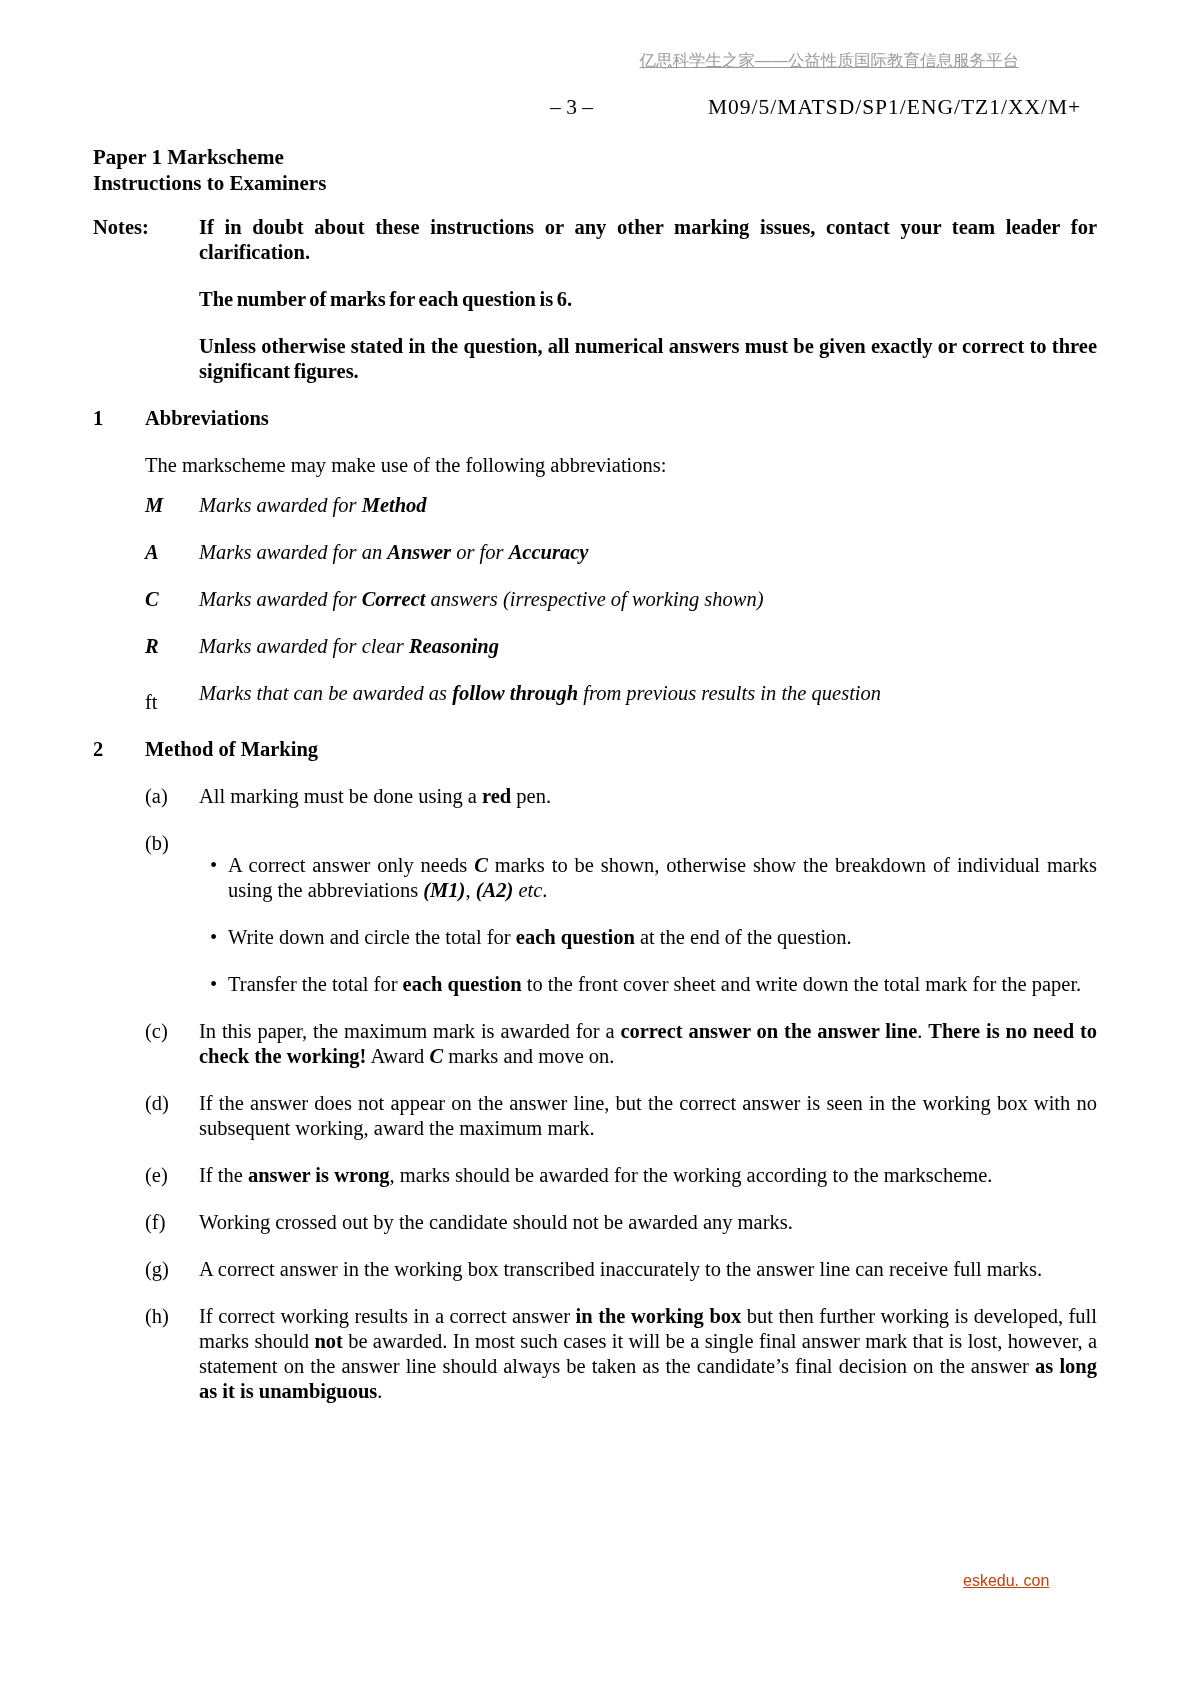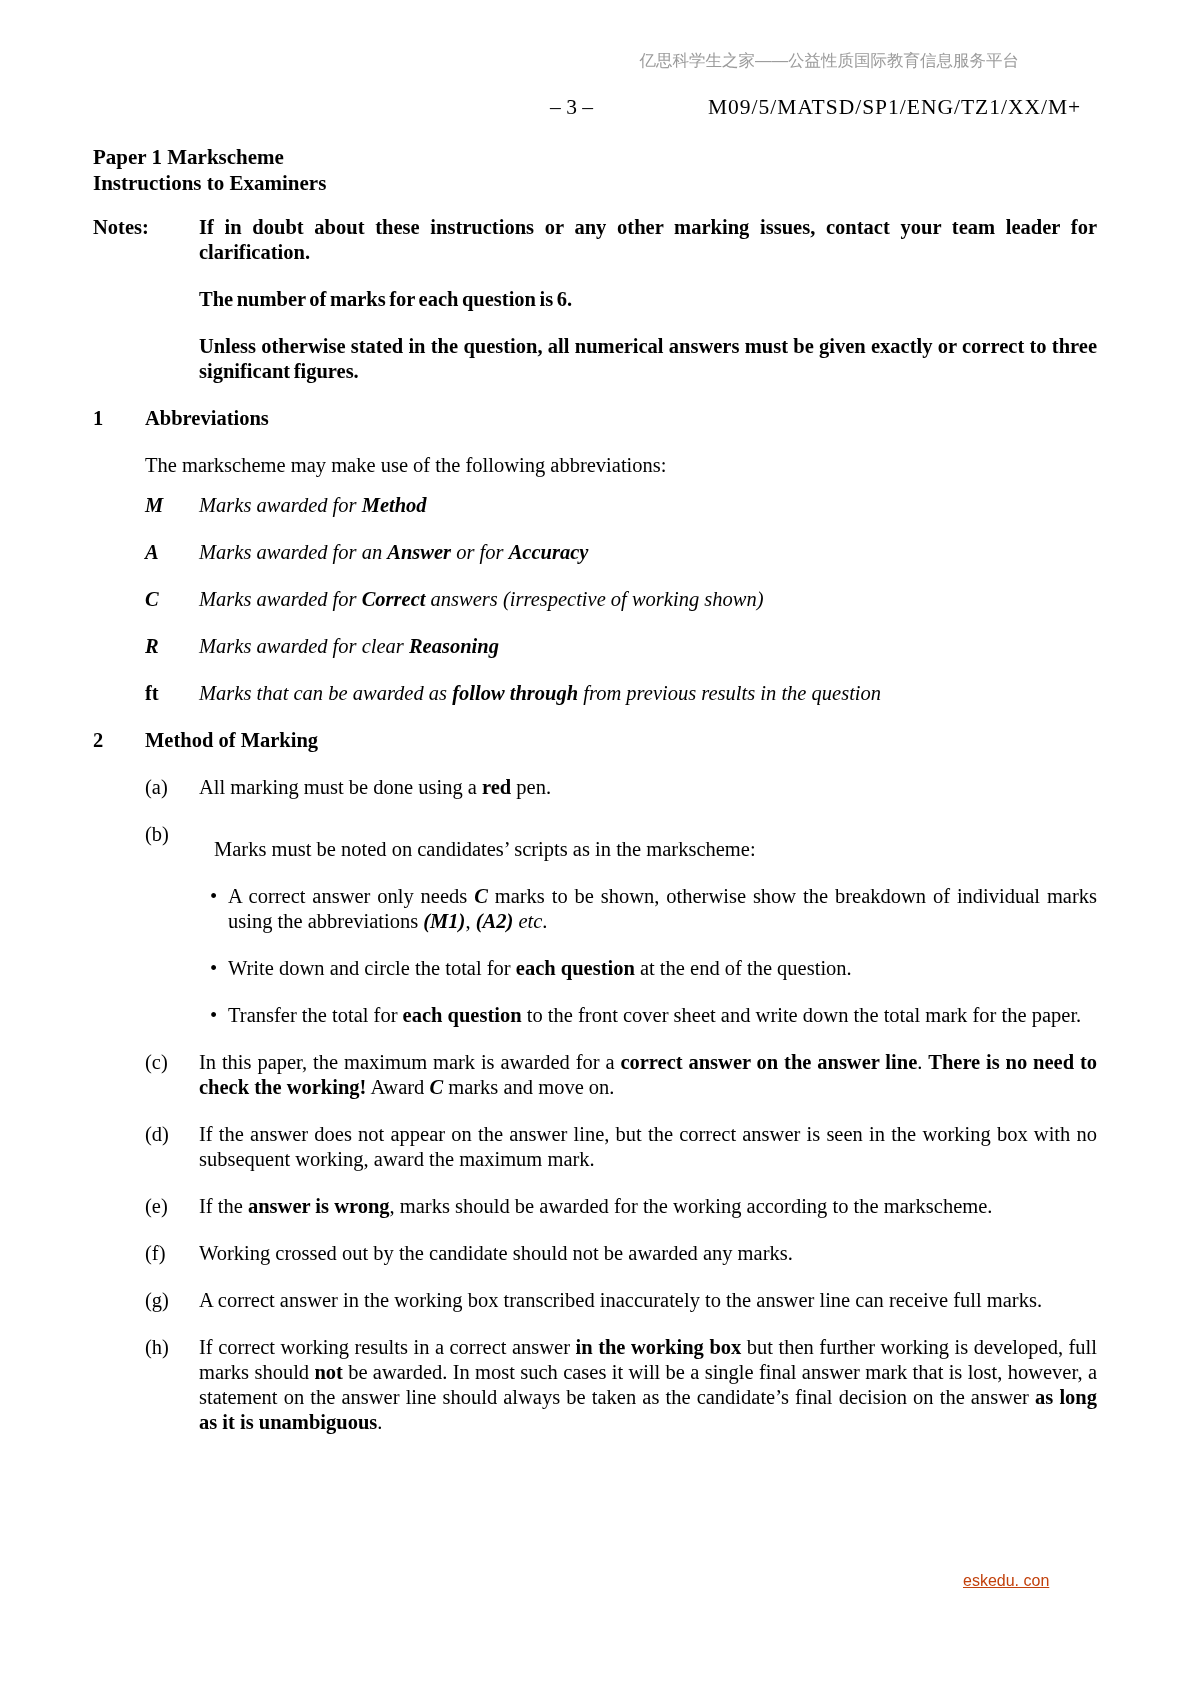--- a/index.html
+++ b/index.html
@@ -19,20 +19,21 @@
   .bi { font-weight: bold; font-style: italic; }
 
   .wm-top {
     position: absolute;
     top: 50px;
     right: 172px;
     font-family: "Liberation Sans", "DejaVu Sans", sans-serif;
     font-size: 16.5px;
     line-height: 20px;
     color: #9b9b9b;
+    text-decoration: underline;
   }
   .page-num {
     position: absolute;
     top: 95px;
     left: 550px;
     font-size: 21.5px;
   }
   .paper-code {
     position: absolute;
     top: 95px;
@@ -63,21 +64,21 @@
   .notes .col-body .para { margin: 0 0 22px 0; }
   .notes .col-body .para:last-child { margin-bottom: 0; }
 
   .section .col-num { flex: 0 0 52px; font-weight: bold; }
   .section .col-heading { font-weight: bold; }
 
   .indented { margin-left: 52px; }
 
   .abbr { margin-left: 52px; }
   .col-sym { flex: 0 0 54px; }
-  .sym[data-style="b"]  { font-weight: bold; }
+  .sym[data-style="b"]  { font-weight: normal; margin-top: 9px; }
   .sym[data-style="bi"] { font-weight: bold; font-style: italic; }
   .col-def { width: 898px; font-style: italic; }
 
   .item { display: flex; margin-left: 52px; }
   .item-label { flex: 0 0 54px; }
   .item-body { width: 898px; }
 
   .bullet { display: flex; margin-top: 22px; }
   .bullet-marker { flex: 0 0 18px; margin-left: 11px; }
   .bullet-text { width: 869px; }
@@ -151,21 +152,20 @@
     </div>
 
     <div class="item">
       <div class="item-label">(a)</div>
       <div class="item-body just"><span>All marking must be done using a </span><span class="b">red</span><span> pen.</span></div>
     </div>
 
     <div class="item">
       <div class="item-label">(b)</div>
       <div class="item-body">
-        <div class="para just"><span>Marks must be noted on candidates’ scripts as in the markscheme:</span></div>
         <div class="bullet">
           <div class="bullet-marker">•</div>
           <div class="bullet-text just"><span>A correct answer only needs </span><span class="bi">C</span><span> marks to be shown, otherwise show the breakdown of individual marks using the abbreviations </span><span class="bi">(M1)</span><span>, </span><span class="bi">(A2)</span><span> </span><span class="i">etc</span><span>.</span></div>
         </div>
         <div class="bullet">
           <div class="bullet-marker">•</div>
           <div class="bullet-text just"><span>Write down and circle the total for </span><span class="b">each question</span><span> at the end of the question.</span></div>
         </div>
         <div class="bullet">
           <div class="bullet-marker">•</div>

